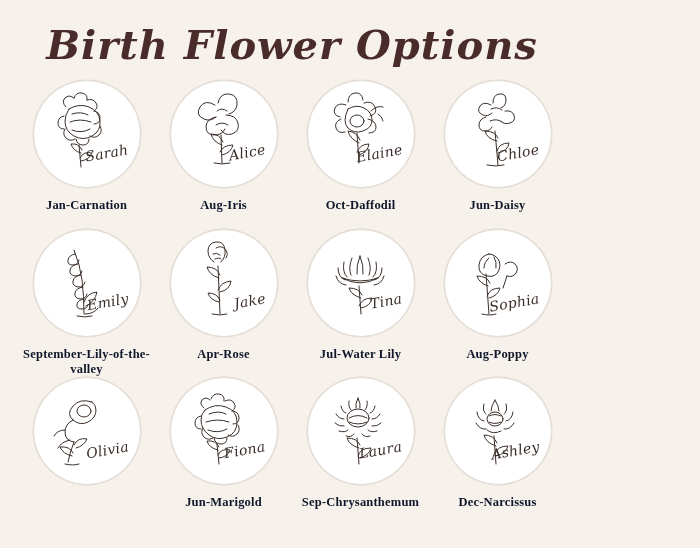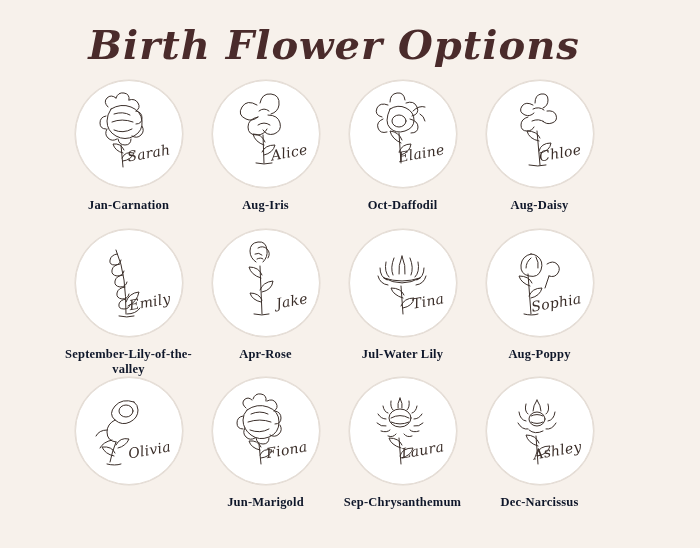--- a/index.html
+++ b/index.html
@@ -13,21 +13,20 @@
     font-family: "Liberation Serif", serif;
     color: #2e2320;
     overflow: hidden;
   }
   .page {
     position: relative;
     width: 584px;
     height: 548px;
     box-sizing: border-box;
     padding: 0;
-    margin-left: 42px;
   }
   .title {
     text-align: center;
     font-family: "DejaVu Serif", serif;
     font-style: italic;
     font-weight: 700;
     font-size: 40px;
     letter-spacing: 1px;
     color: #4a2b2b;
     margin: 0;
@@ -188,21 +187,21 @@
             <path d="M46 28 q6 -3 11 1"></path>
             <path d="M45 40 q7 -3 12 1"></path>
             <path d="M50 50 l3 34"></path>
             <path d="M52 60 q-10 -2 -12 -10 q10 0 13 7"></path>
             <path d="M53 72 q10 -2 11 -10 q-10 0 -12 8"></path>
             <path d="M42 84 q9 2 17 0"></path>
           </g>
         </svg>
         <div class="name">Chloe</div>
       </div>
-      <div class="caption">Aug-Daisy</div>
+      <div class="caption">Jun-Daisy</div>
     </div>
 
     <div class="cell">
       <div class="medallion">
         <svg viewBox="0 0 106 106">
           <g class="flower">
             <path d="M40 20 q6 14 8 30 q2 16 2 34"></path>
             <path d="M41 24 q-6 1 -7 6 q-1 5 5 5 q5 0 6 -5"></path>
             <path d="M44 34 q-7 1 -8 6 q-1 5 5 6 q6 0 7 -5"></path>
             <path d="M47 45 q-7 1 -8 6 q-1 5 5 6 q6 0 7 -5"></path>

